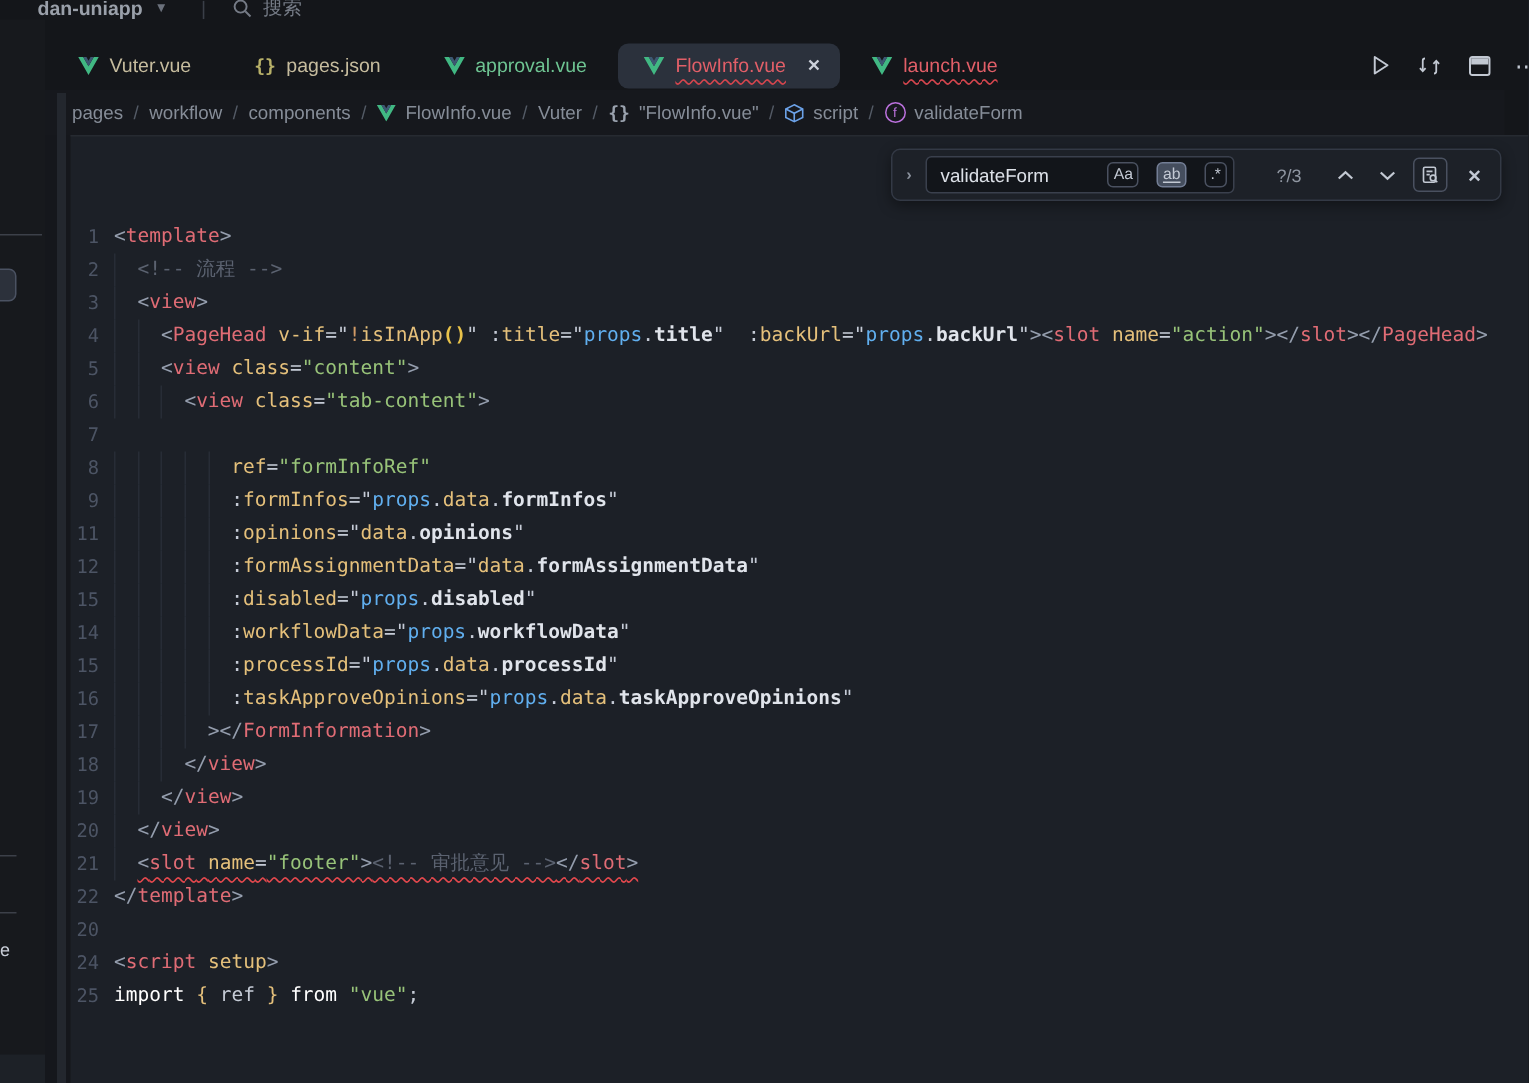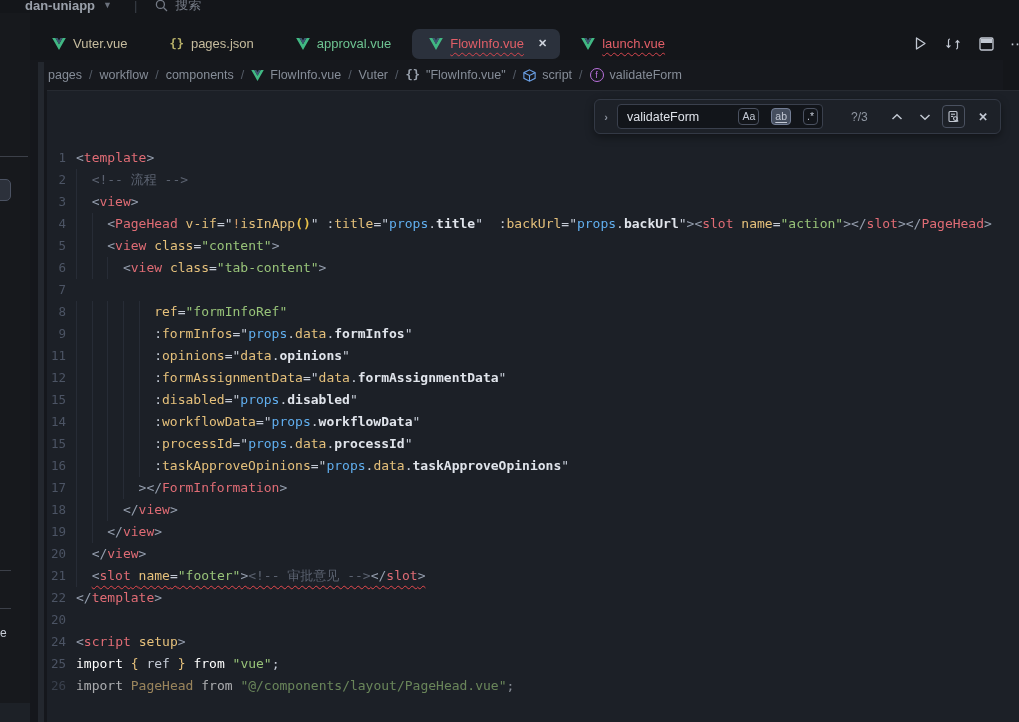--- a/index.html
+++ b/index.html
@@ -275,24 +275,20 @@
         <div class="lc"></div>
       </div>
       <div class="line">
         <div class="ln">24</div>
         <div class="lc"><span class="g">&lt;</span><span class="t">script</span><span class="w"> </span><span class="a">setup</span><span class="g">&gt;</span></div>
       </div>
       <div class="line">
         <div class="ln">25</div>
         <div class="lc"><span class="k">import</span><span class="w"> </span><span class="br">{</span><span class="w"> </span><span class="w">ref</span><span class="w"> </span><span class="br">}</span><span class="w"> </span><span class="k">from</span><span class="w"> </span><span class="s">"vue"</span><span class="w">;</span></div>
       </div>
-      <div class="line dim">
-        <div class="ln">26</div>
-        <div class="lc"><span class="k">import</span><span class="w"> </span><span class="o">PageHead</span><span class="w"> </span><span class="k">from</span><span class="w"> </span><span class="s">"@/components/layout/PageHead.vue"</span><span class="w">;</span></div>
-      </div>
     </div>
 </div>
 
 <div class="findw">
   <span class="fw-chev">›</span>
   <span class="fw-input">
     <span class="fw-query">validateForm</span>
     <span class="mini">Aa</span>
     <span class="mini active"><span class="uw">ab</span></span>
     <span class="mini">.*</span>

